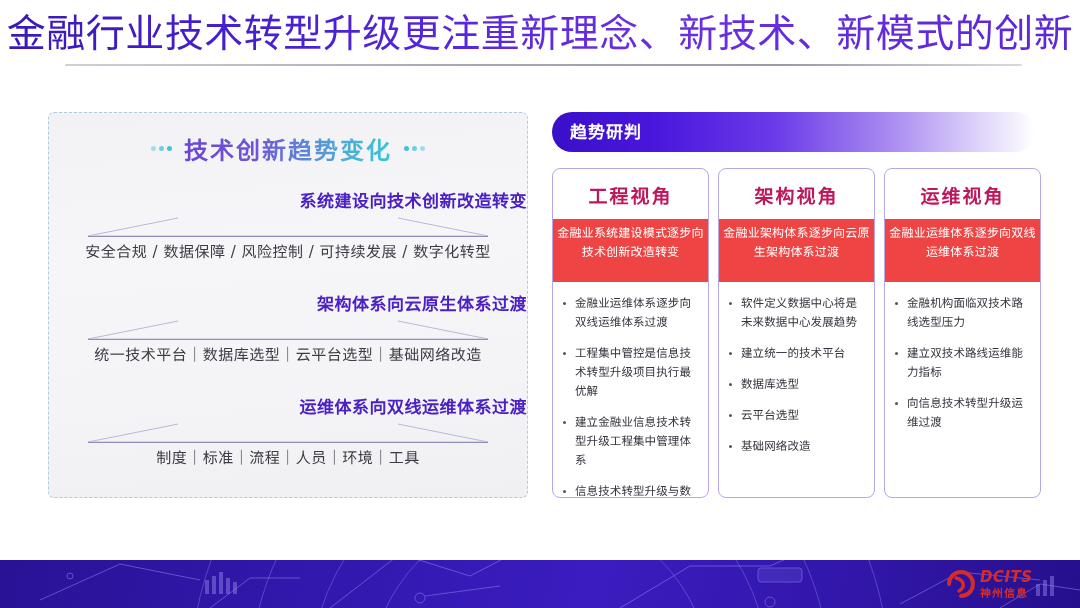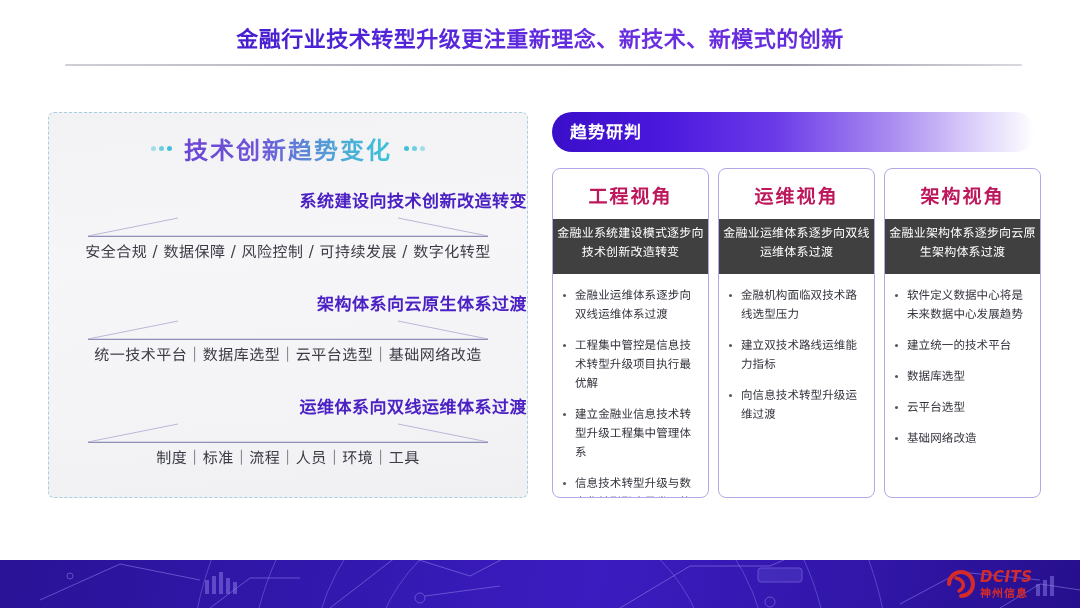--- a/index.html
+++ b/index.html
@@ -28,31 +28,30 @@
   
   .title-wrap {
     position: absolute;
     left: 0;
     top: 14px;
     width: 1080px;
     text-align: center;
   }
   .slide-title {
     font-family: "DejaVu Sans", "Liberation Sans", sans-serif;
-    font-size: 22px;
-    font-weight: 700;
+    font-size: 39px;
+    font-weight: 400;
     letter-spacing: 0.5px;
     line-height: 40px;
     background: linear-gradient(90deg, #3a18b8 0%, #4b21d6 30%, #6a2fe0 60%, #5c27d8 100%);
     -webkit-background-clip: text;
     background-clip: text;
     color: #4120c4;
     -webkit-text-fill-color: transparent;
     white-space: nowrap;
-    margin-top: 6px;
   }
   .title-rule {
     position: absolute;
     left: 65px;
     top: 64px;
     width: 957px;
     height: 2px;
     background: linear-gradient(90deg, #cfcfd6 0%, #a9a9b4 40%, #9b9ba8 75%, #d8d8df 100%);
     border-radius: 2px;
   }
@@ -195,27 +194,27 @@
     display: flex;
     align-items: center;
     justify-content: center;
     font-family: "DejaVu Sans", "Liberation Sans", sans-serif;
     font-size: 19px;
     font-weight: 700;
     color: #be185d;
     letter-spacing: 2px;
   }
   .card-banner {
-    background: #404040;
+    background: #ef4444;
     color: #ffffff;
     font-family: "DejaVu Sans", "Liberation Sans", sans-serif;
     font-size: 12px;
     line-height: 19px;
     text-align: center;
-    padding: 5px 4px 12px;
+    padding: 5px 4px 20px;
     letter-spacing: 0.2px;
   }
   .card-body {
     padding: 12px 8px 8px 6px;
   }
   .card-body ul {
     margin: 0;
     padding: 0;
     list-style: none;
   }
@@ -370,41 +369,41 @@
           <ul>
             <li>金融业运维体系逐步向双线运维体系过渡</li>
             <li>工程集中管控是信息技术转型升级项目执行最优解</li>
             <li>建立金融业信息技术转型升级工程集中管理体系</li>
             <li>信息技术转型升级与数字化转型融合是发展的必行之路</li>
           </ul>
         </div>
       </div>
 
       <div class="card">
-        <div class="card-title">运维视角</div>
-        <div class="card-banner">金融业运维体系逐步向双线运维体系过渡</div>
-        <div class="card-body">
-          <ul>
-            <li>金融机构面临双技术路线选型压力</li>
-            <li>建立双技术路线运维能力指标</li>
-            <li>向信息技术转型升级运维过渡</li>
-          </ul>
-        </div>
-      </div>
-
-      <div class="card">
         <div class="card-title">架构视角</div>
         <div class="card-banner">金融业架构体系逐步向云原生架构体系过渡</div>
         <div class="card-body">
           <ul>
             <li>软件定义数据中心将是未来数据中心发展趋势</li>
             <li>建立统一的技术平台</li>
             <li>数据库选型</li>
             <li>云平台选型</li>
             <li>基础网络改造</li>
+          </ul>
+        </div>
+      </div>
+
+      <div class="card">
+        <div class="card-title">运维视角</div>
+        <div class="card-banner">金融业运维体系逐步向双线运维体系过渡</div>
+        <div class="card-body">
+          <ul>
+            <li>金融机构面临双技术路线选型压力</li>
+            <li>建立双技术路线运维能力指标</li>
+            <li>向信息技术转型升级运维过渡</li>
           </ul>
         </div>
       </div>
 
     </div>
   </div>
 
   <div class="bottom-banner">
     <svg width="1080" height="48" viewBox="0 0 1080 48" xmlns="http://www.w3.org/2000/svg">
       <g stroke="#7a6ce0" stroke-width="1" fill="none" opacity="0.55">

